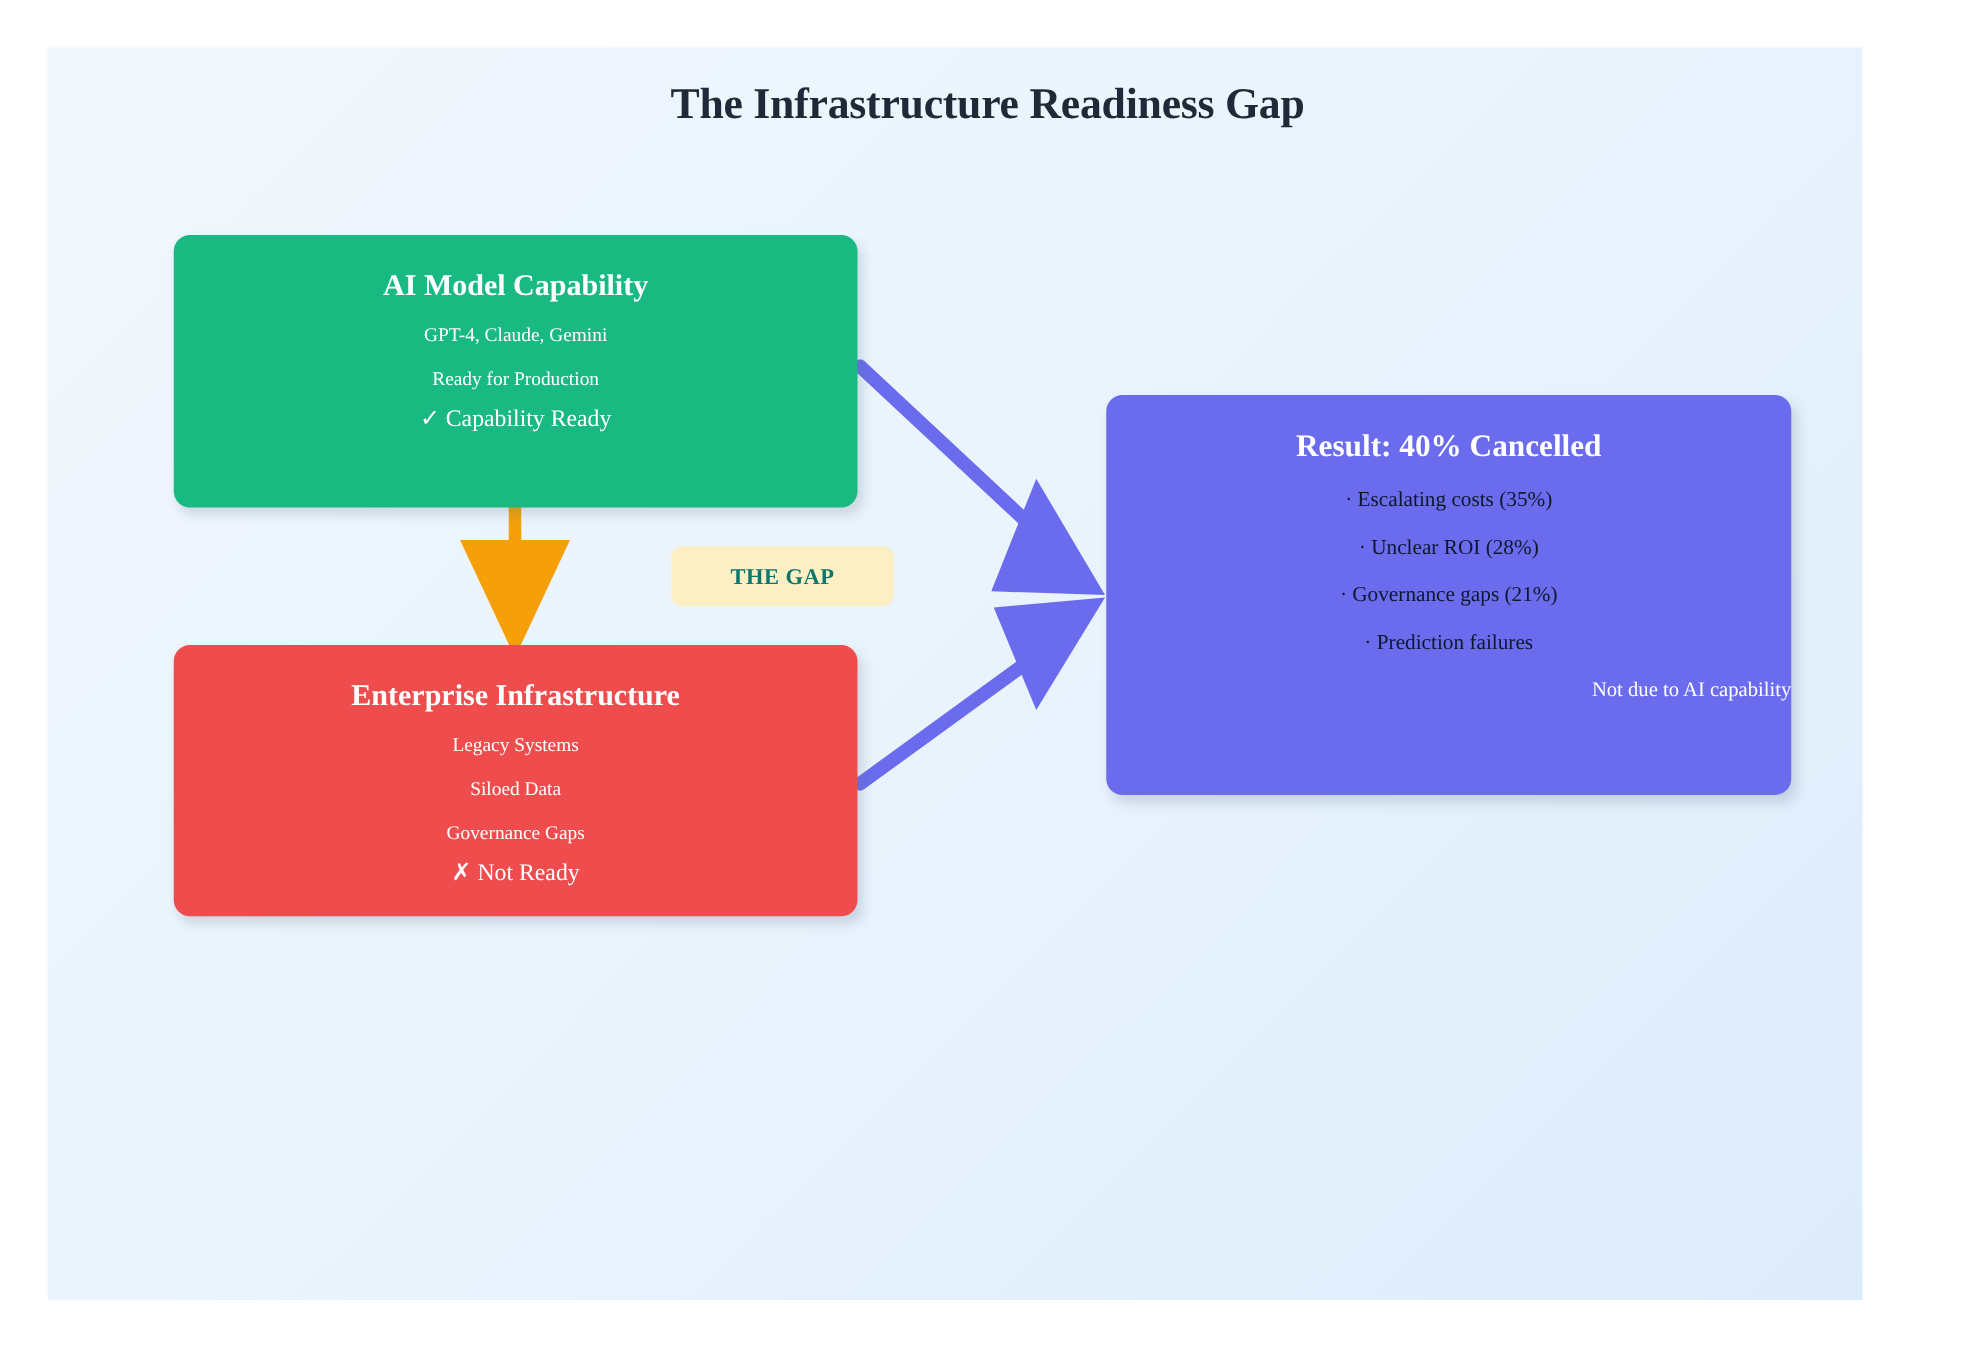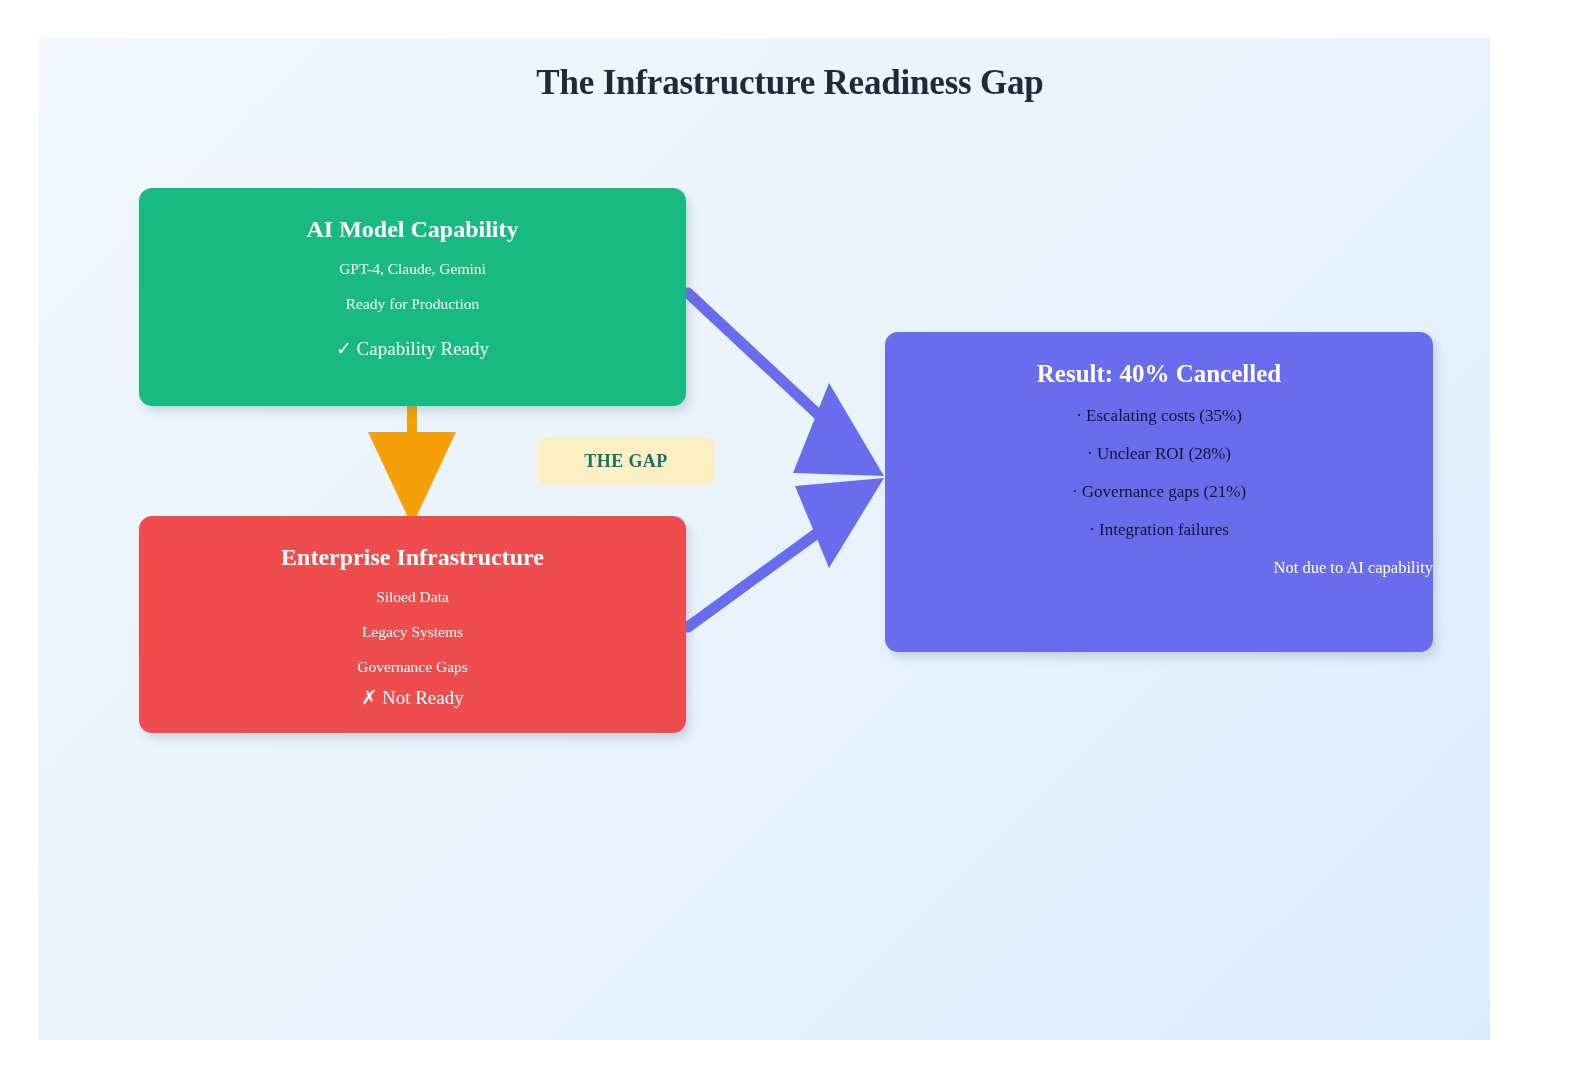--- a/index.html
+++ b/index.html
@@ -65,21 +65,21 @@
   #card-capability .card-title {
     font-size: 24px;
     margin-top: 28px;
   }
   #card-capability .card-line {
     font-size: 15.5px;
     margin-top: 17px;
   }
   #card-capability .card-line.status {
     font-size: 19px;
-    margin-top: 24px;
+    margin-top: 10px;
   }
 
   #card-infrastructure {
     left: 101px;
     top: 478px;
     width: 547px;
     height: 217px;
     background: #ef4d4d;
   }
   #card-infrastructure .card-title {
@@ -90,21 +90,21 @@
     font-size: 15.5px;
     margin-top: 17px;
   }
   #card-infrastructure .card-line.status {
     font-size: 19px;
     margin-top: 10px;
   }
 
   #card-result {
     left: 847px;
-    top: 294px;
+    top: 278px;
     width: 548px;
     height: 320px;
     background: #6a6ced;
   }
   #card-result .card-title {
     font-size: 25px;
     margin-top: 28px;
   }
   #card-result .subtitle {
     text-align: center;
@@ -188,32 +188,32 @@
 
   <div class="card" id="card-capability">
     <div class="card-title">AI Model Capability</div>
     <div class="card-line">GPT-4, Claude, Gemini</div>
     <div class="card-line">Ready for Production</div>
     <div class="card-line status">✓ Capability Ready</div>
   </div>
 
   <div class="card" id="card-infrastructure">
     <div class="card-title">Enterprise Infrastructure</div>
+    <div class="card-line">Legacy Systems</div>
     <div class="card-line">Siloed Data</div>
-    <div class="card-line">Legacy Systems</div>
     <div class="card-line">Governance Gaps</div>
     <div class="card-line status">✗ Not Ready</div>
   </div>
 
   <div class="card" id="card-result">
     <div class="card-title">Result: 40% Cancelled</div>
     <div class="reason">· Escalating costs (35%)</div>
     <div class="reason">· Unclear ROI (28%)</div>
     <div class="reason">· Governance gaps (21%)</div>
-    <div class="reason">· Integration failures</div>
+    <div class="reason">· Prediction failures</div>
     <div class="footnote">Not due to AI capability</div>
   </div>
 
   <div id="gap-badge">
     <span>THE GAP</span>
   </div>
 
 </div>
 
 </body></html>

